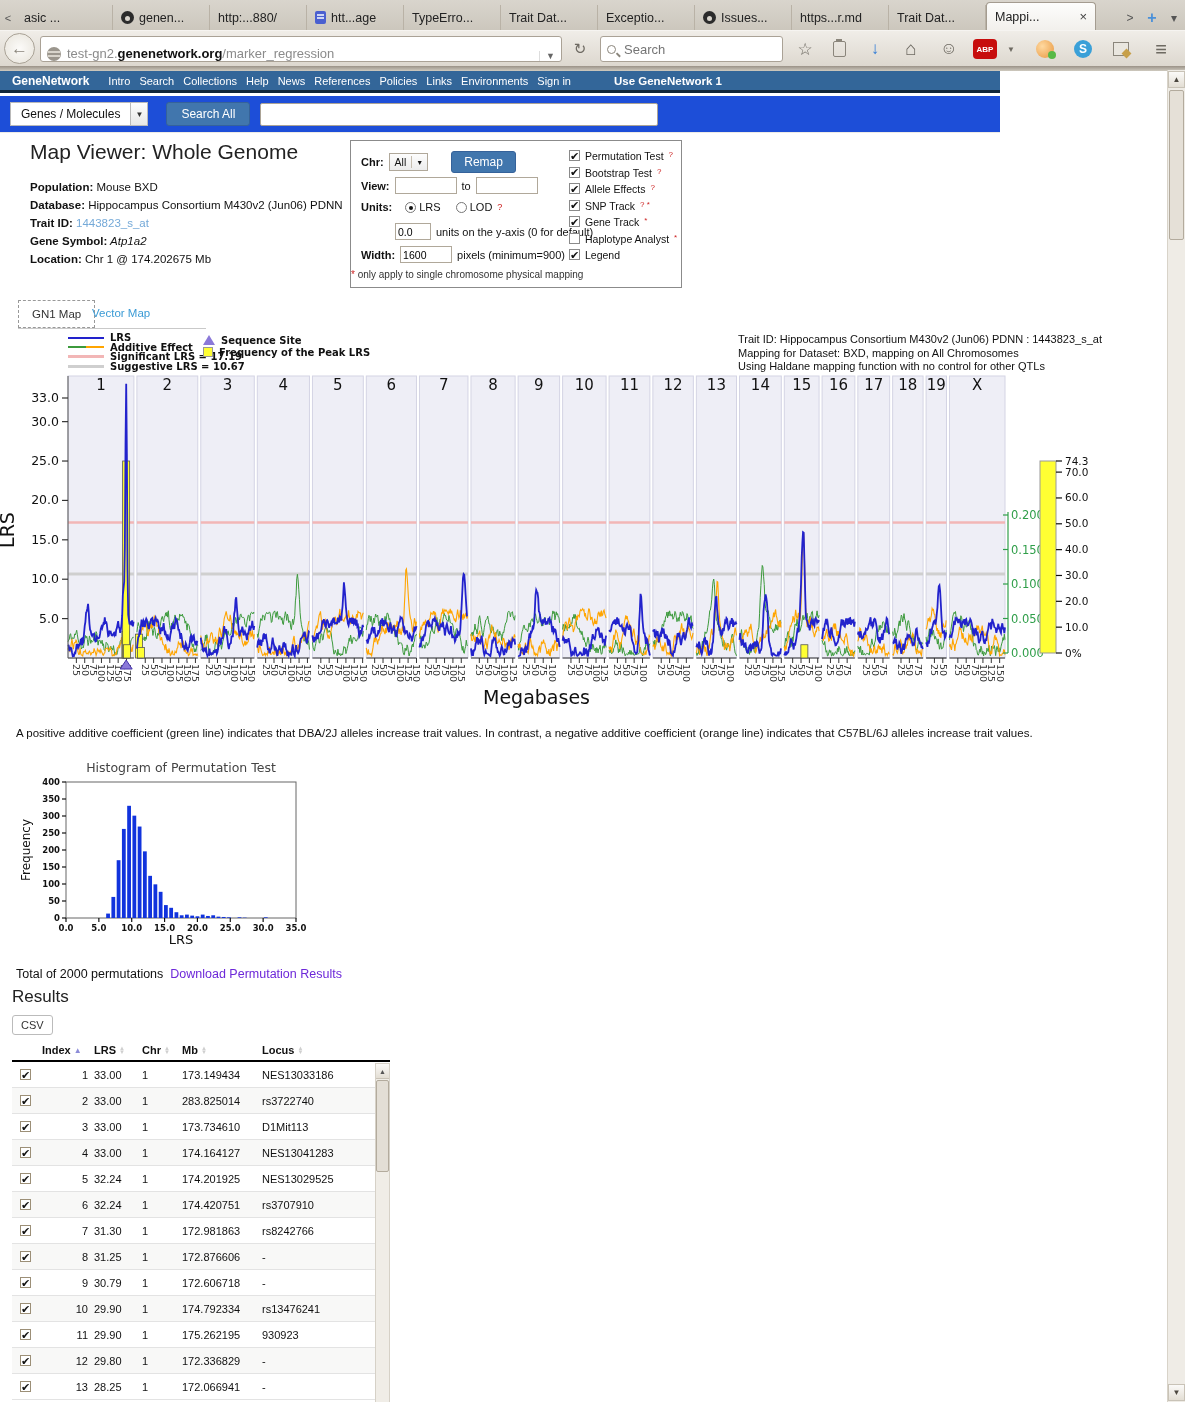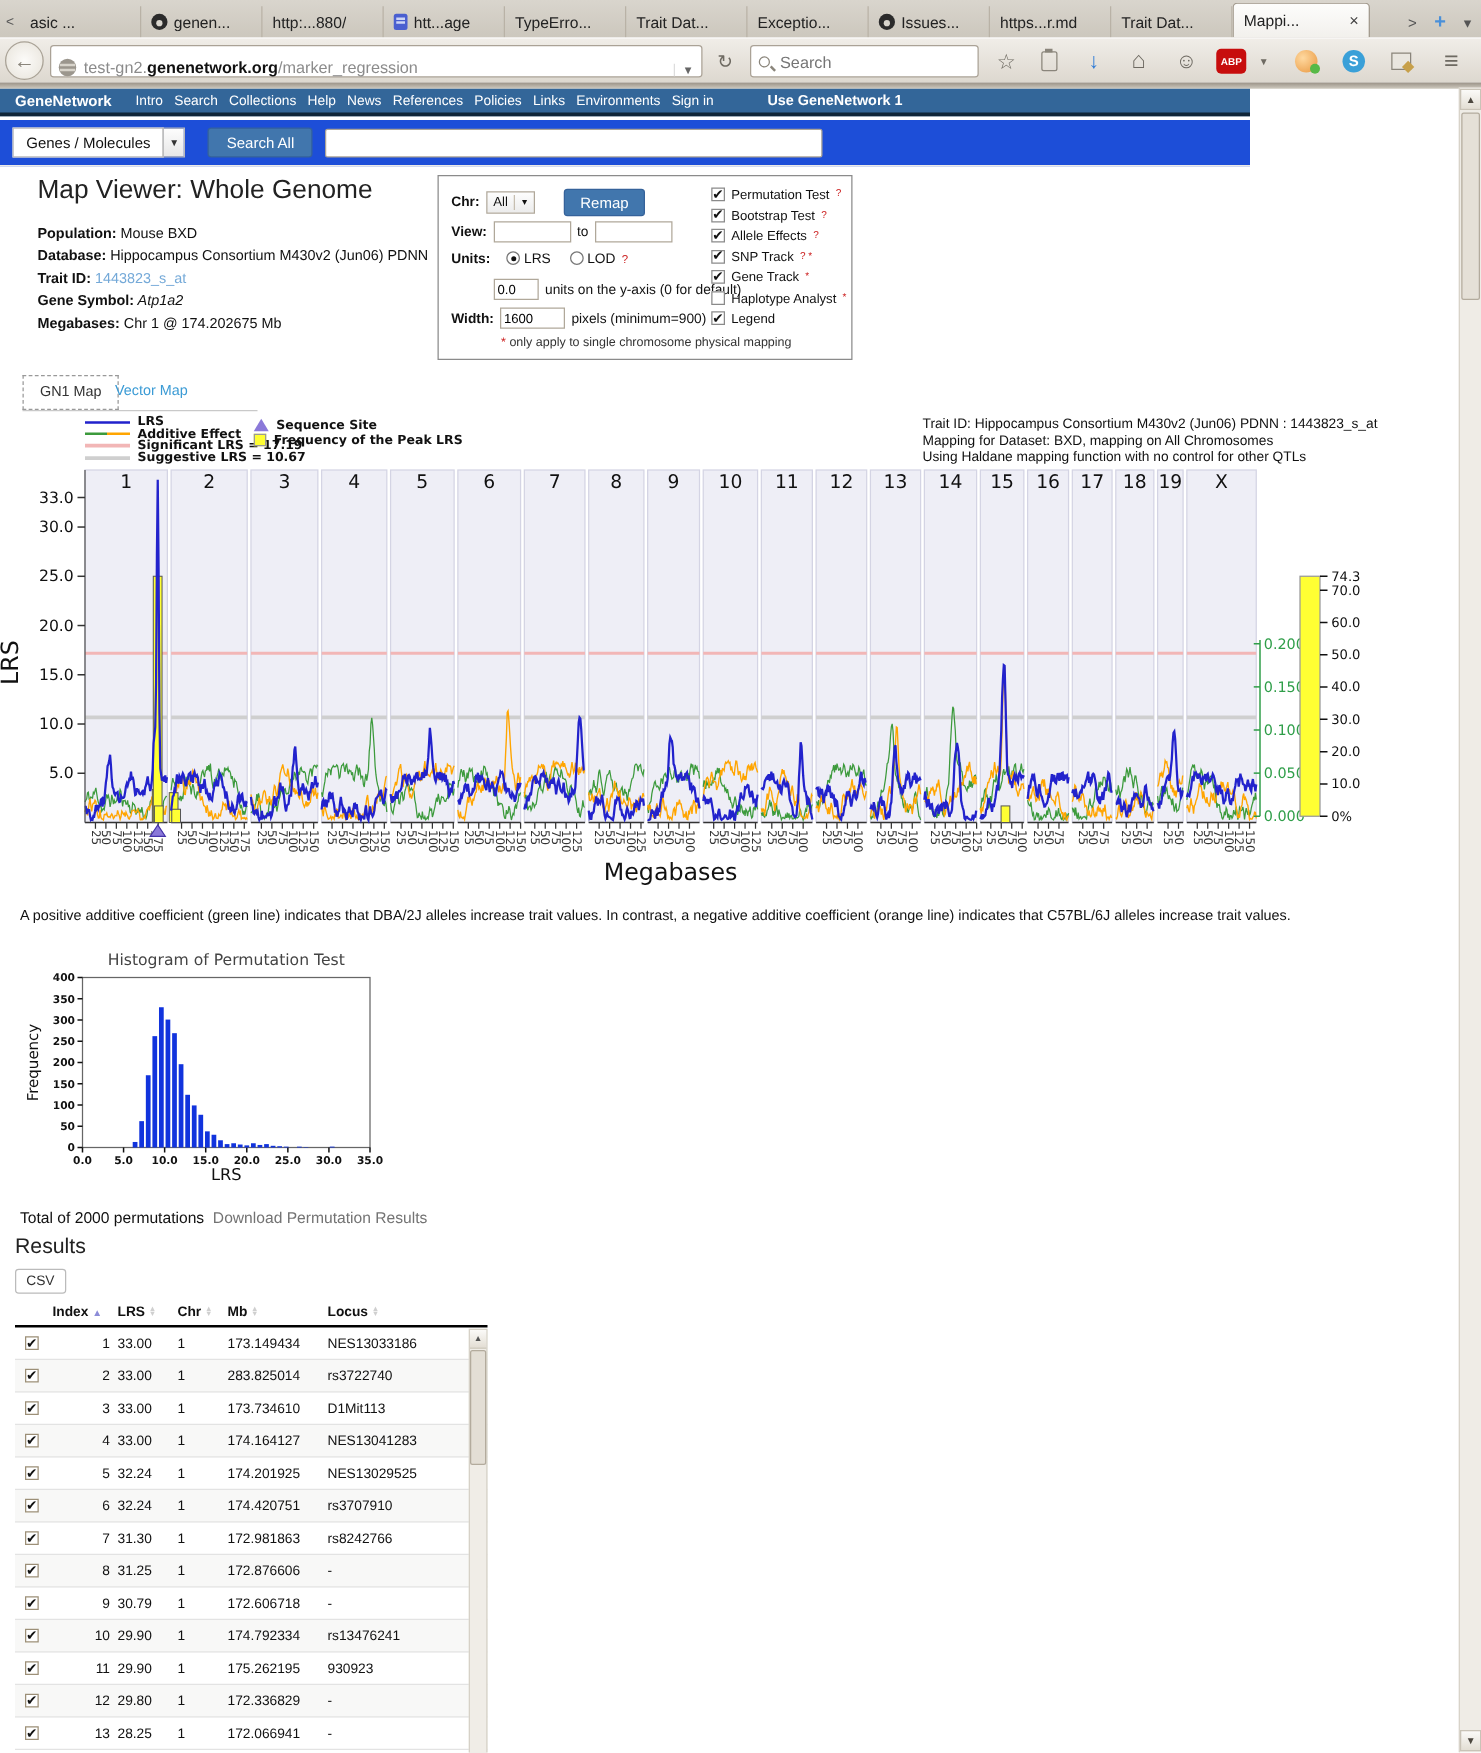--- a/index.html
+++ b/index.html
@@ -79,37 +79,37 @@
   .chrsel .v{padding:0 5px;border-right:1px solid #c6beb0}
   .chrsel .a{padding:0 4px;font-size:7px}
   .radio{width:11px;height:11px;border:1px solid #777;border-radius:50%;display:inline-block;position:relative;background:#fff;vertical-align:-2px}
   .radio.sel:after{content:"";position:absolute;left:2.5px;top:2.5px;width:4px;height:4px;border-radius:50%;background:#111}
   .cb{width:11px;height:11px;border:1px solid #8a8a8a;background:#fff;display:inline-flex;align-items:center;justify-content:center;
       font-size:11px;line-height:10px;color:#111;flex:0 0 auto}
   .red{color:#cc2222}
   .checkcol{position:absolute;left:218px;top:9px;display:flex;flex-direction:column;gap:4.5px}
   .checkrow{display:flex;align-items:flex-start;gap:5px;font-size:10.5px}
   .checkrow sup{font-size:8px}
-  .footnote{position:absolute;left:0;top:128px;width:332px;text-align:center;font-size:10px;color:#333}
+  .footnote{position:absolute;left:0;top:128px;width:332px;text-align:left;font-size:10px;color:#333}
   
   .gn1tab{position:absolute;left:18px;top:300px;border:1px dashed #999;padding:7px 13px;font-size:11.5px;color:#333;background:#fff}
   .vectab{position:absolute;left:92px;top:307px;font-size:11.5px;color:#3b9bd5}
   .tabrule{position:absolute;left:18px;top:328px;width:188px;border-top:1px solid #c9c9c9}
   .legend{position:absolute;left:68px;top:333px;font-family:"DejaVu Sans",sans-serif;font-size:10px;font-weight:bold}
   .legrow{display:flex;align-items:center;gap:6px;height:9.5px}
   .legline{width:36px;height:0;flex:0 0 auto}
   .legmarks{position:absolute;left:135px;top:1px}
   .tri{width:0;height:0;border-left:6px solid transparent;border-right:6px solid transparent;border-bottom:10px solid #8b79d9;display:inline-block}
   .ysq{width:10px;height:10px;background:#ffff33;border:1px solid #999;display:inline-block}
   .traitinfo{position:absolute;left:738px;top:333px;font-size:11px;line-height:13.5px;font-family:Liberation Sans, sans-serif;color:#111}
   .map-wrap{position:absolute;left:0;top:372px}
   .note{position:absolute;left:16px;top:727px;font-size:11.5px;width:1060px;color:#111}
   .hist-wrap{position:absolute;left:16px;top:758px}
   .perm{position:absolute;left:16px;top:967px;font-size:12.5px}
-  .perm a{color:#737373;text-decoration:none}
+  .perm a{color:#6d28d9;text-decoration:none}
   .results-h{position:absolute;left:12px;top:987px;font-size:17px;color:#222;font-weight:400}
   .csv-btn{position:absolute;left:12px;top:1015px;border:1px solid #bbb;border-radius:3px;background:#fff;font-size:11px;padding:3px 8px;color:#333}
   
   .rtable{position:absolute;left:12px;top:1040px;width:378px;font-size:11px}
   .thead{display:flex;align-items:center;height:22px;font-weight:bold;border-bottom:2px solid #000}
   .th{display:flex;align-items:center;gap:3px}
   .sort-asc{color:#8c8cd8;font-size:8px}
   .sort-none{color:#cfcfcf;font-size:6px;line-height:4.5px;display:inline-flex;flex-direction:column}
   .trow{display:flex;align-items:center;height:26px;border-bottom:1px solid #e3e3e3}
   .trow:nth-child(even){background:#f8f8f7}
@@ -237,21 +237,21 @@
   <button class="btn-primary">Search All</button>
   <input class="bigsearch" style="">
 </div>
 
 <div class="page-title">Map Viewer: Whole Genome</div>
 <div class="infoblock" id="info-lines">
     <div><b>Population:</b><span> Mouse BXD</span></div>
     <div><b>Database:</b><span> Hippocampus Consortium M430v2 (Jun06) PDNN</span></div>
     <div><b>Trait ID:</b><span class="link"> 1443823_s_at</span></div>
     <div><b>Gene Symbol:</b><span class="ital"> Atp1a2</span></div>
-    <div><b>Megabases:</b><span> Chr 1 @ 174.202675 Mb</span></div>
+    <div><b>Location:</b><span> Chr 1 @ 174.202675 Mb</span></div>
   </div>
 
 <div class="panel">
   <div class="prow" style="left:10px;top:10px">
     <span class="plabel">Chr:</span>
     <span class="chrsel">
       <span class="v">All</span>
         <span class="a">▼</span>
     </span>
     <button class="btn-primary" style="margin-left:18px;padding:3px 12px">Remap</button>

